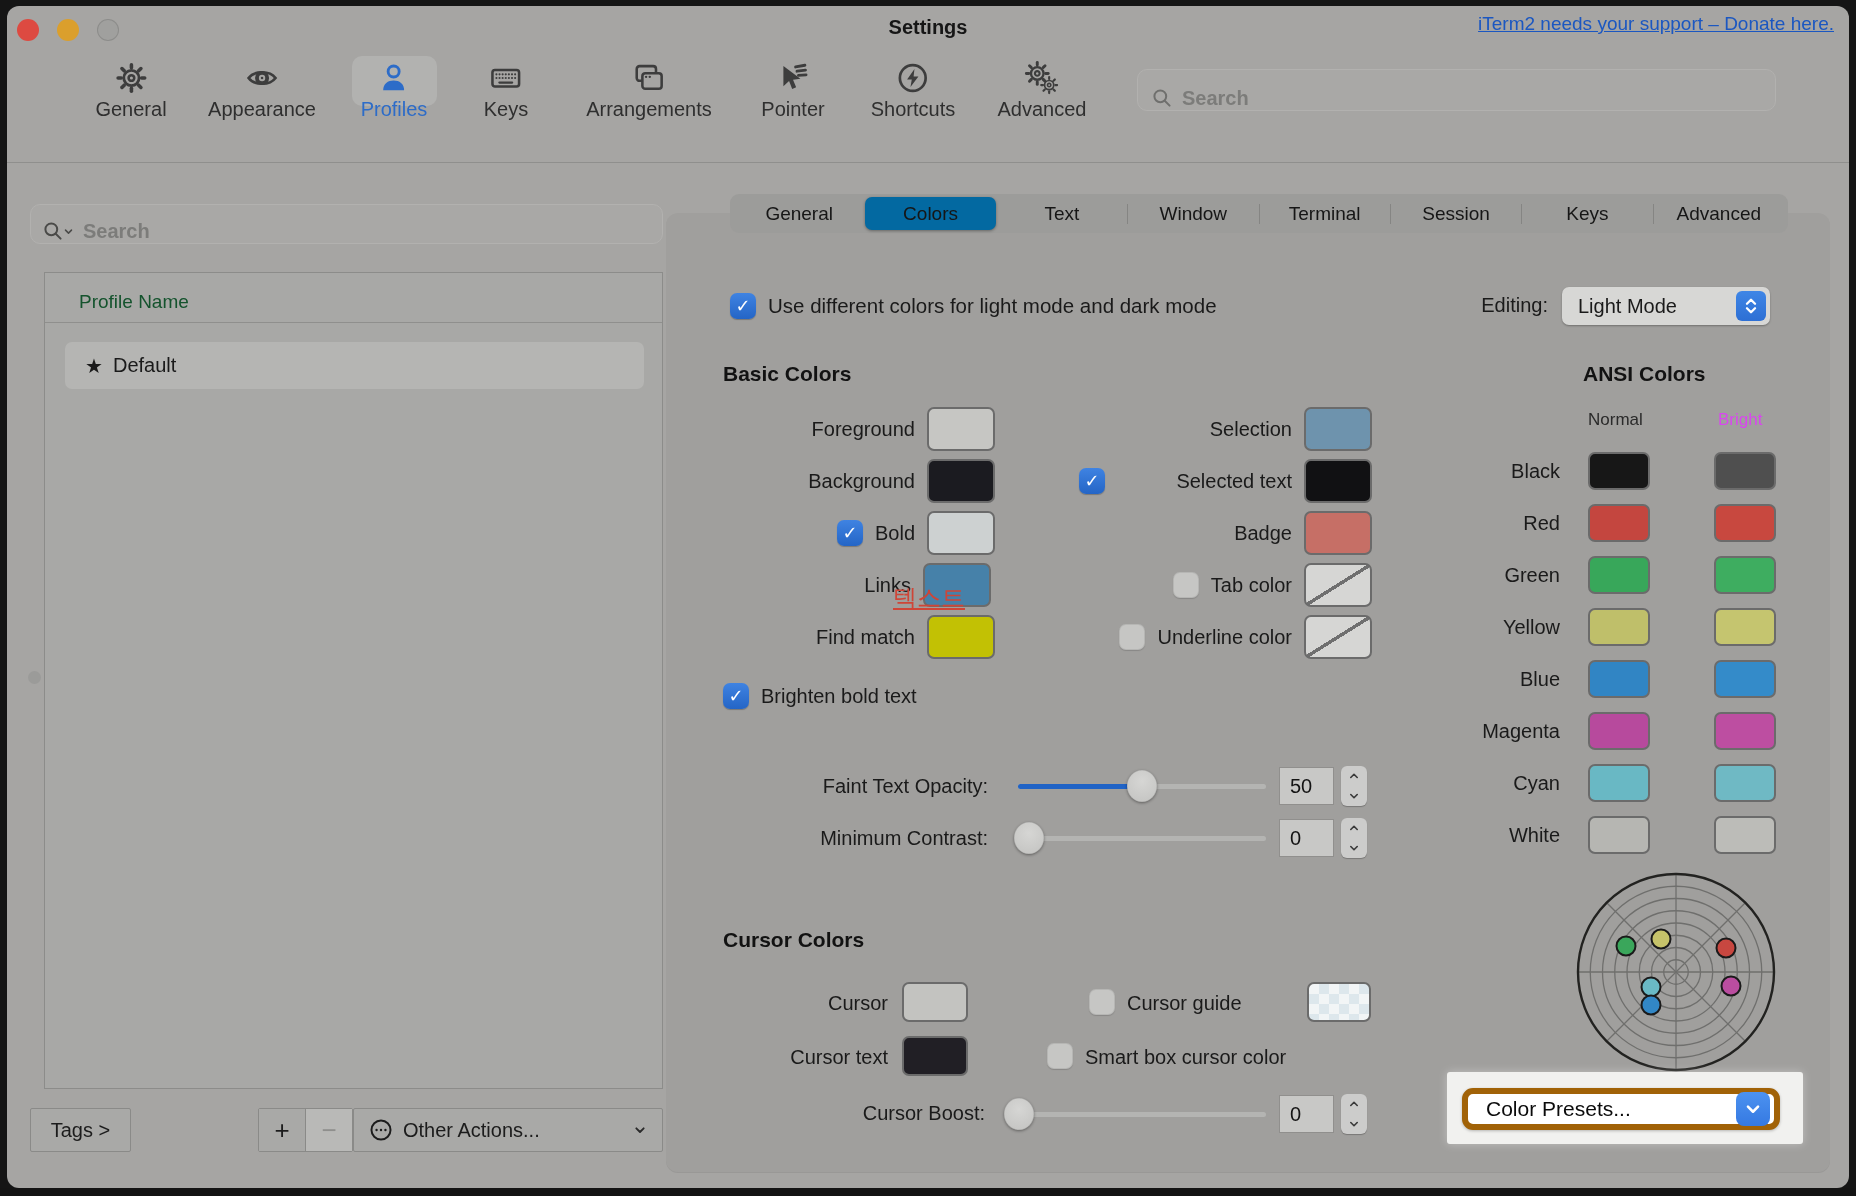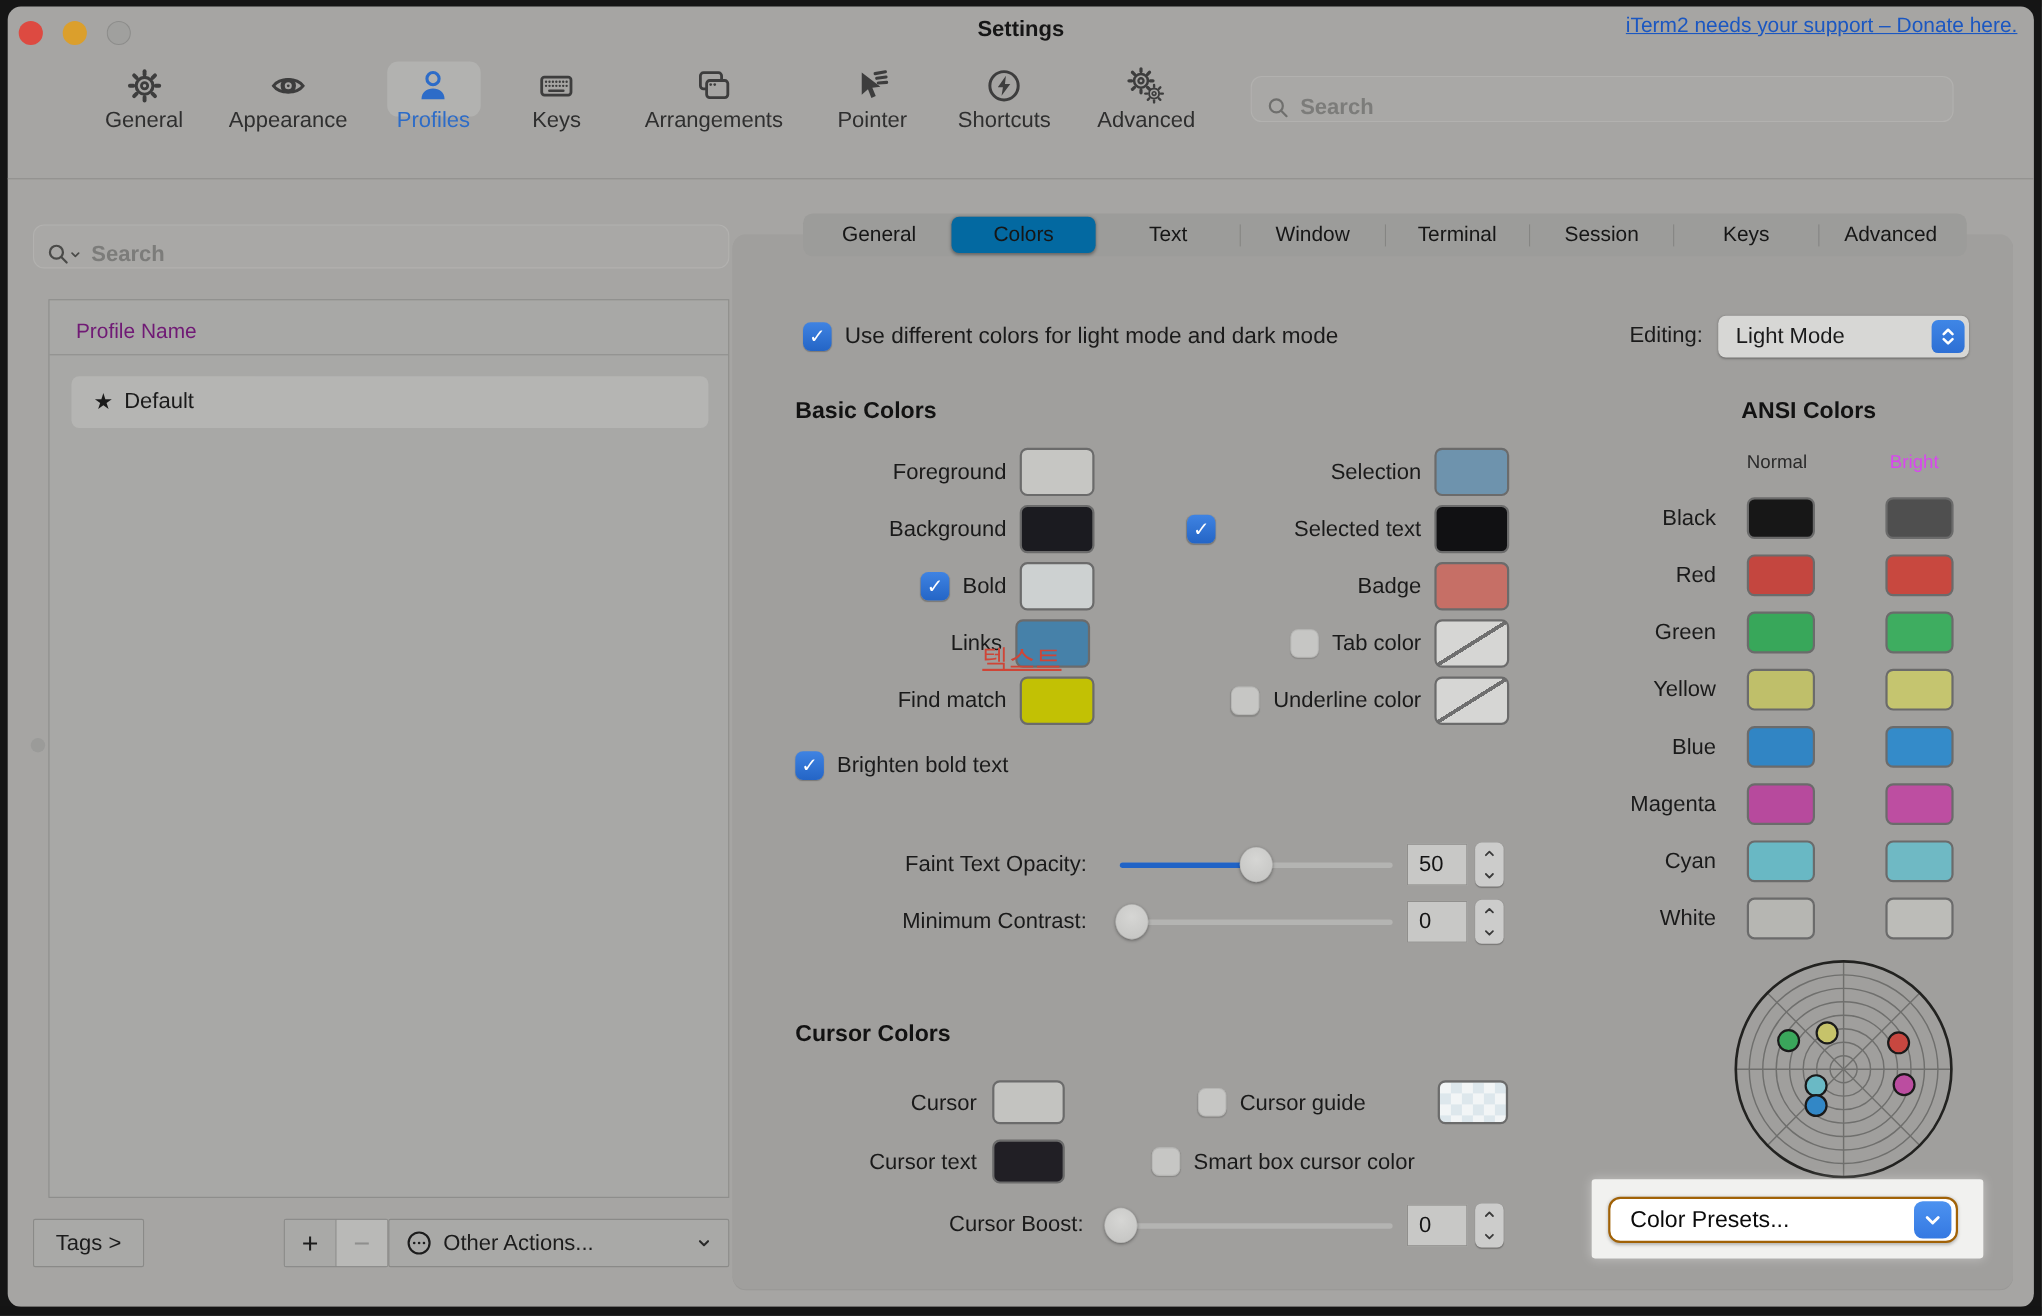--- a/index.html
+++ b/index.html
@@ -255,21 +255,21 @@
           <use href="#i-search"></use>
         </svg>
       <svg class="ic" width="13" height="13" style="margin-left:-3px;">
           <use href="#i-chev-down"></use>
         </svg>
     </span>
     <span class="ph">Search</span>
   </div>
 
   <div class="abs" style="left:44px;top:272px;width:619px;height:817px;background:#a8a8a6;border:1px solid #8c8c8a;">
-    <div class="lbl" style="position:absolute;left:24px;top:18px;font-size:19px;color:#701a75;">Profile Name</div>
+    <div class="lbl" style="position:absolute;left:34px;top:18px;font-size:19px;color:#14532d;">Profile Name</div>
     <div style="position:absolute;left:0;top:49px;width:100%;height:1px;background:#8f8f8d;"></div>
     <div style="position:absolute;left:20px;top:69px;width:579px;height:47px;background:#b5b5b3;border-radius:7px;display:flex;align-items:center;padding-left:20px;box-sizing:border-box;">
       <span style="font-size:20px;color:#1a1a1a;margin-right:10px;">★</span>
       <span class="lbl">Default</span>
     </div>
   </div>
 
   <div class="abs btn" style="left:30px;top:1108px;width:101px;height:44px;border-radius:2px;">
     <span>Tags &gt;</span>
   </div>
@@ -333,21 +333,21 @@
       </div>
   </div>
 
   <div class="abs crow-l" style="left:730px;top:287px;height:38px;">
     <div class="cb on">
         <span>✓</span>
       </div>
     <span class="lbl" style="font-size:20.5px;">Use different colors for light mode and dark mode</span>
   </div>
   <div class="abs lbl r" style="left:1400px;top:294px;width:148px;">Editing:</div>
-  <div class="abs popup" style="left:1562px;top:287px;width:228px;height:38px;padding:0 4px 0 16px;justify-content:space-between;gap:36px;">
+  <div class="abs popup" style="left:1562px;top:287px;width:208px;height:38px;padding:0 4px 0 16px;justify-content:space-between;gap:36px;">
     <span class="lbl">Light Mode</span>
     <span class="bluebox" style="width:30px;height:30px;">
         <svg class="ic" width="22" height="22">
           <use href="#i-chev-ud"></use>
         </svg>
       </span>
   </div>
 
   <div class="abs heading" style="left:723px;top:362px;">Basic Colors</div>
 
@@ -525,21 +525,21 @@
       <circle cx="50" cy="74" r="9.5" fill="#3aa65b"></circle>
       <circle cx="85" cy="67" r="9.5" fill="#c6c36a"></circle>
       <circle cx="150" cy="76" r="9.5" fill="#c84740"></circle>
       <circle cx="75" cy="115" r="9.5" fill="#6ab9c5"></circle>
       <circle cx="75" cy="133" r="9.5" fill="#3287c6"></circle>
       <circle cx="155" cy="114" r="9.5" fill="#bb4da0"></circle>
     </g>
   </svg>
 
   <div class="abs" style="left:1447px;top:1072px;width:356px;height:72px;background:#f1f1ef;border-radius:3px;box-shadow:0 0 10px rgba(255,255,255,.35);"></div>
-  <div class="abs" style="left:1462px;top:1088px;width:318px;height:42px;background:#ffffff;border-radius:11px;border:2px solid #a16207;
+  <div class="abs" style="left:1462px;top:1088px;width:318px;height:42px;background:#ffffff;border-radius:11px;border:6px solid #a16207;
               box-shadow:0 1px 3px rgba(0,0,0,.25);display:flex;align-items:center;justify-content:space-between;padding:0 4px 0 18px;box-sizing:border-box;">
     <span style="font-size:21px;color:#0b0b0b;">Color Presets...</span>
     <span class="bluebox" style="width:34px;height:34px;border-radius:8px;background:linear-gradient(#4c92f0,#3579e2);">
       <svg class="ic" width="22" height="22">
           <use href="#i-chev-down"></use>
         </svg>
     </span>
   </div>
 
   <div class="abs" style="left:0;top:0;width:1856px;height:6px;background:#1c1c1c;z-index:-1;"></div>

